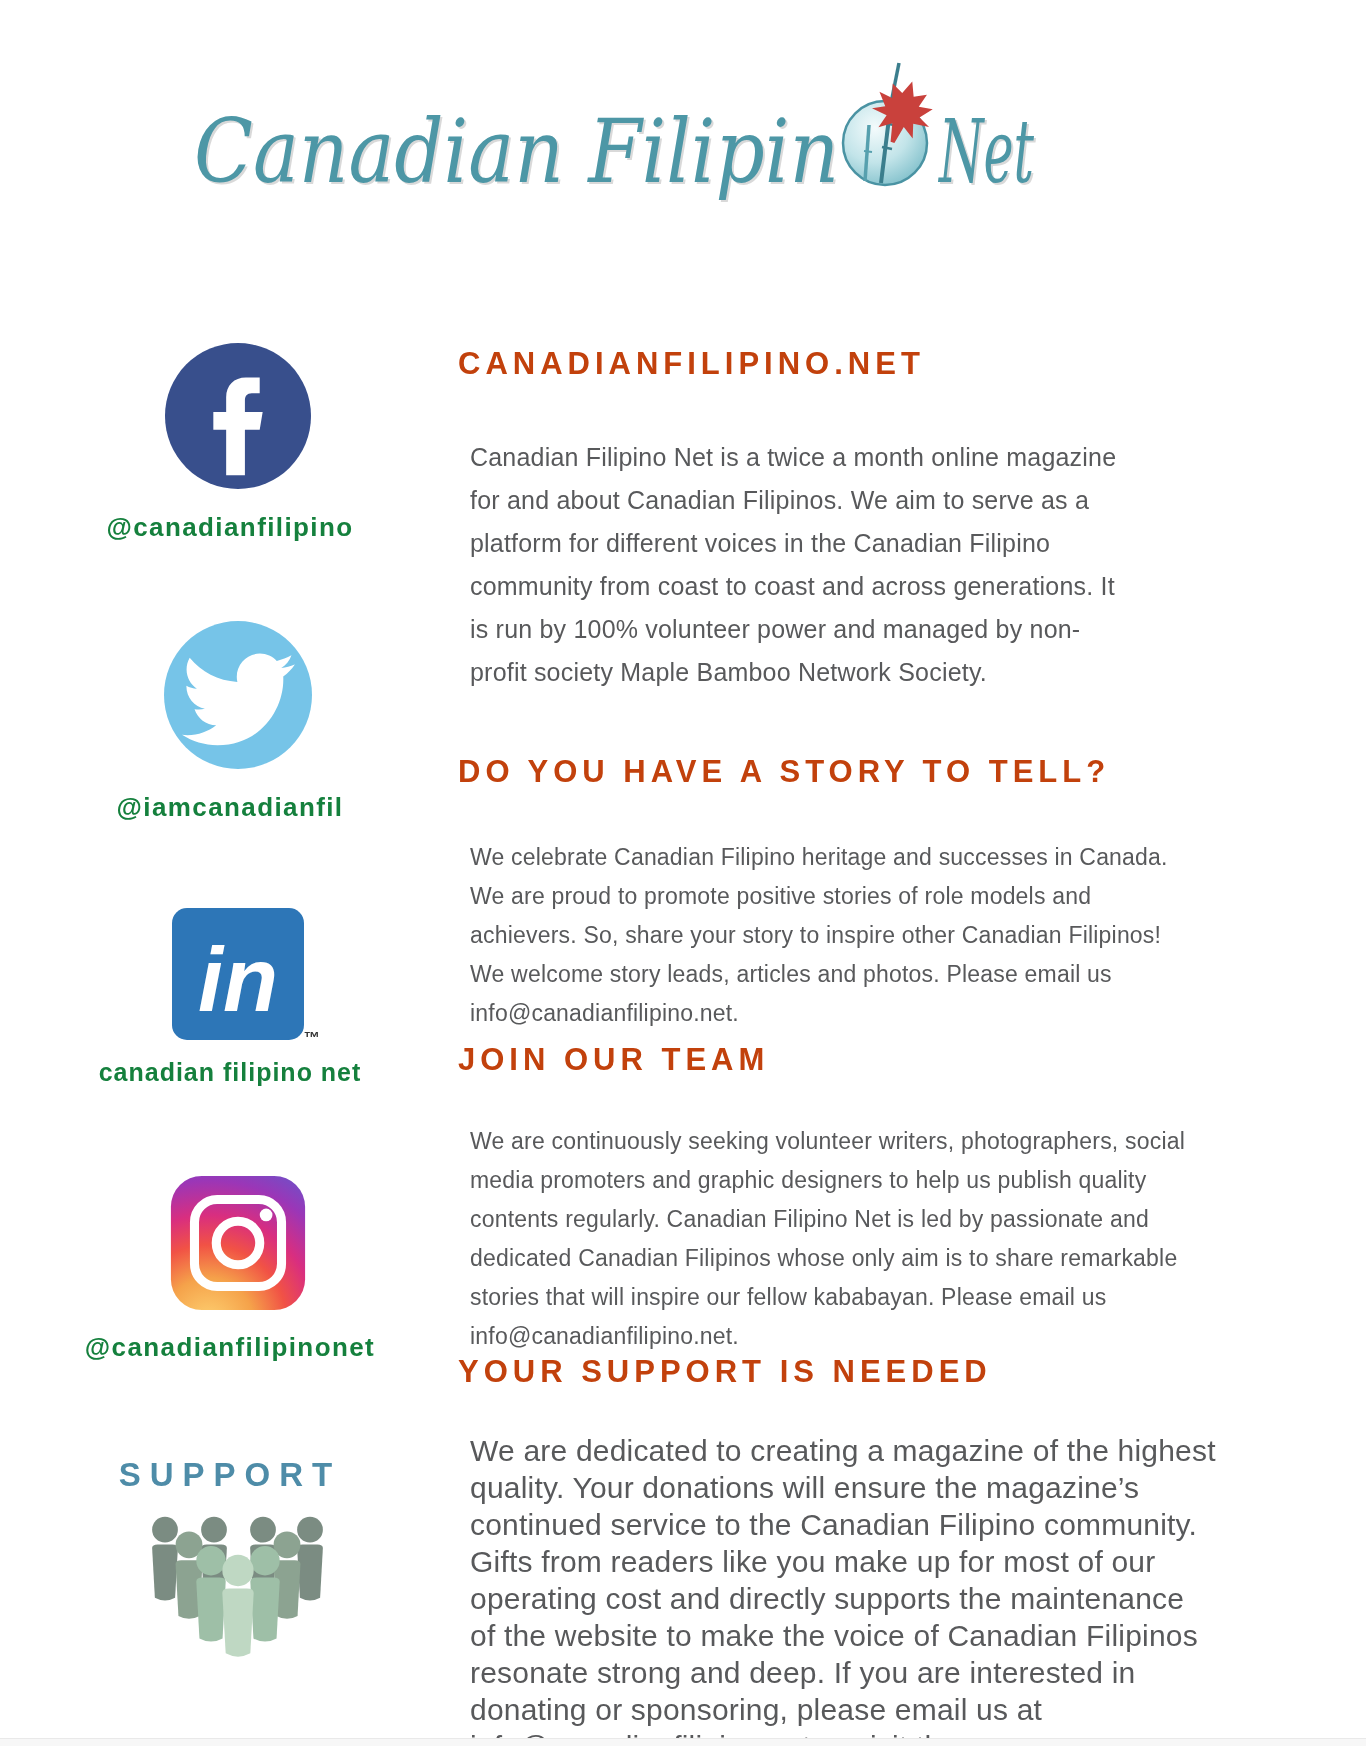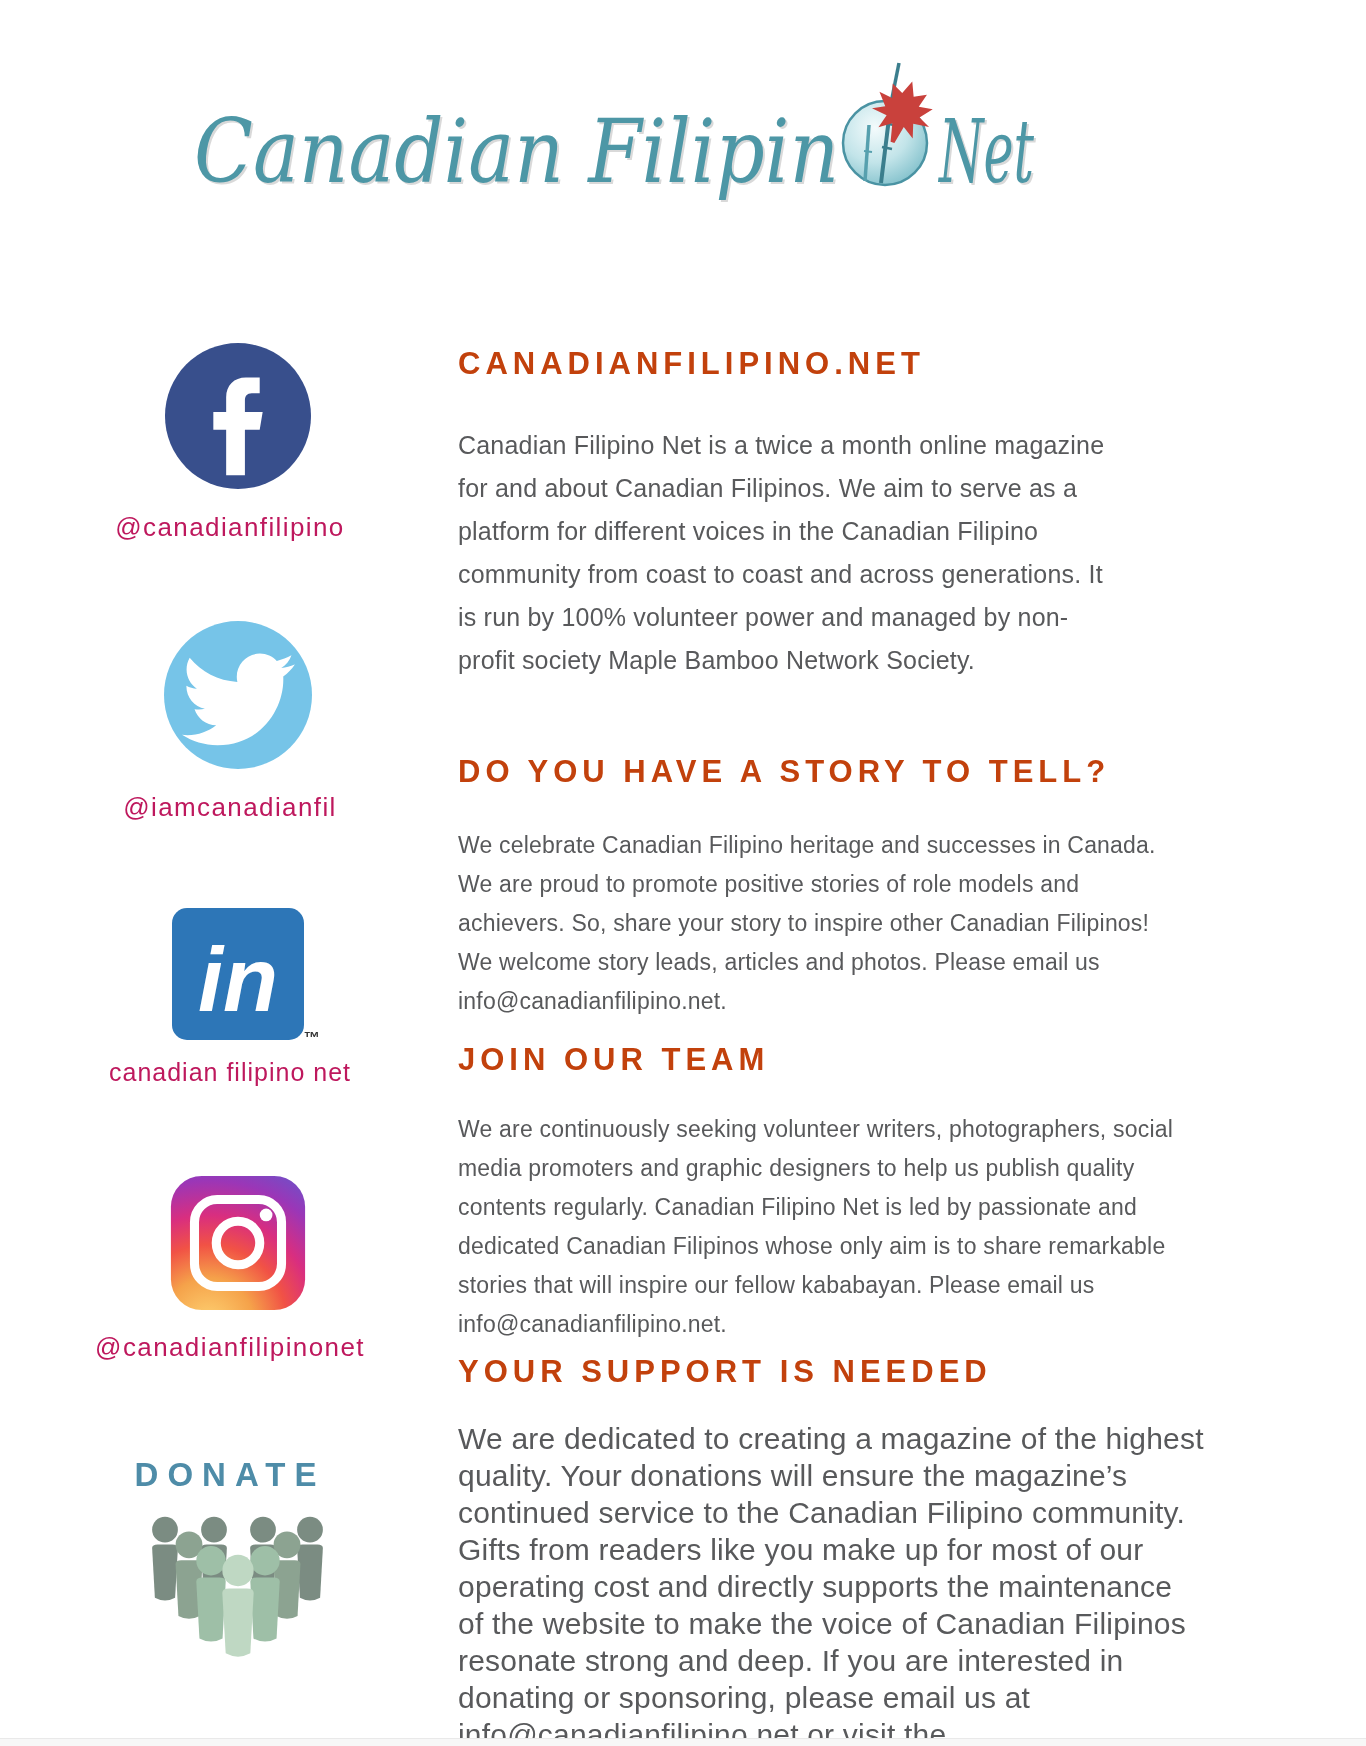--- a/index.html
+++ b/index.html
@@ -18,43 +18,43 @@
     font-style:italic;
     fill:#4D97A6;
   }
   .logo-shadow{filter:drop-shadow(2px 2px 0 rgba(130,130,130,0.30));}
   
   .left-col{position:absolute;left:45px;top:0;width:370px;height:1746px;}
   .icon-wrap{position:absolute;left:8px;width:370px;display:flex;justify-content:center;font-style:italic;}
   .handle{
     position:absolute;left:0;width:370px;
     text-align:center;
-    color:#be185d;
+    color:#15803d;
     font-size:26px;
     letter-spacing:1.4px;
-    font-weight:400;
+    font-weight:700;
   }
   .handle.small{font-size:25px;letter-spacing:1px;}
   .donate-label{
     position:absolute;left:0;top:1456px;width:370px;
     text-align:center;
     color:#4E8CA8;
     font-size:33px;font-weight:bold;letter-spacing:9px;
     cursor:pointer;
   }
   
   .right-col{position:absolute;left:458px;top:0;width:780px;}
   .sec-head{
     position:absolute;left:0;margin:0;
     color:#c2410c;
     font-size:31px;font-weight:bold;letter-spacing:5px;
     white-space:nowrap;
   }
   .sec-body{
-    position:absolute;left:0;margin:0;
+    position:absolute;left:0;margin:12px;
     color:#58595B;
     letter-spacing:0.2px;
   }
   .body-1{top:424px;width:655px;font-size:25px;line-height:43px;}
   .body-2{top:826px;width:705px;font-size:23px;line-height:39px;}
   .body-3{top:1110px;width:748px;font-size:23px;line-height:39px;}
   .body-4{top:1420px;width:748px;font-size:30px;line-height:37px;}
   .head-1{top:346px;}
   .head-2{top:754px;}
   .head-3{top:1042px;text-align:right;}
@@ -143,21 +143,21 @@
           </radialGradient>
         </defs>
         <rect x="1" y="1" width="148" height="148" rx="34" fill="url(#igg)"></rect>
         <rect x="27" y="27" width="96" height="96" rx="25" fill="none" stroke="#ffffff" stroke-width="10"></rect>
         <circle cx="75" cy="75" r="24" fill="none" stroke="#ffffff" stroke-width="10"></circle>
         <circle cx="106" cy="44" r="7" fill="#ffffff"></circle>
       </svg>
     </div>
     <div class="handle" style="top:1332px">@canadianfilipinonet</div>
 
-    <div class="donate-label">DONATE</div>
+    <div class="donate-label">SUPPORT</div>
     <div class="icon-wrap" style="top:1494px">
       <svg width="190" height="164" viewBox="0 0 190 164">
         <defs>
           <g id="person">
             <circle cx="0" cy="-46" r="14"></circle>
             <path d="M-14,-26 Q-14,-30 -8,-30 L8,-30 Q14,-30 14,-26 L11,28 Q0,34 -11,28 Z"></path>
           </g>
         </defs>
 
         <use href="#person" transform="translate(22,78) scale(0.92)" fill="#7B8C82"></use>

